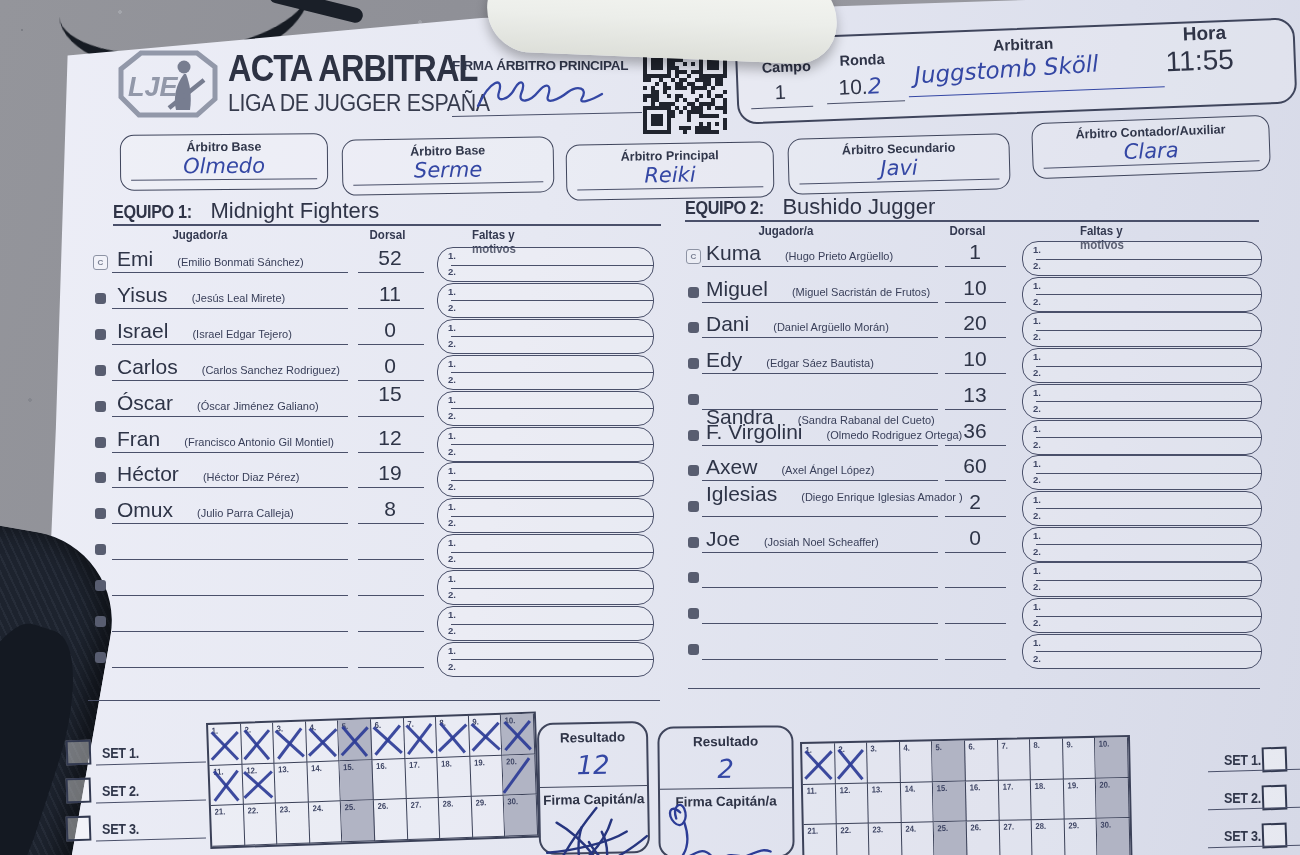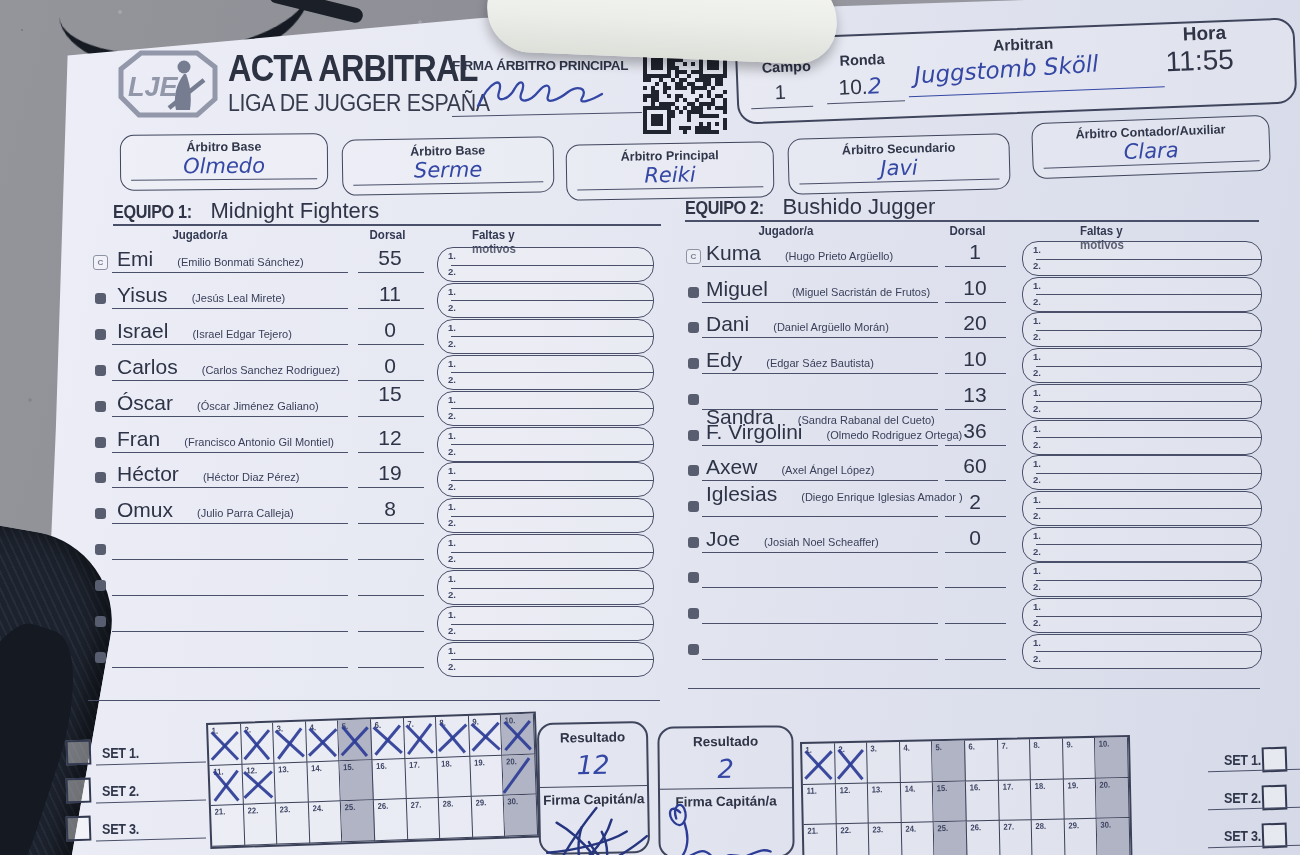--- a/index.html
+++ b/index.html
@@ -301,21 +301,21 @@
     <div id="teams">
         <div class="abs">
           <div class="abs" style="left: 113px; top: 198px; white-space: nowrap;"><span class="team-header-label">EQUIPO 1:</span><span class="team-header-name">Midnight Fighters</span></div>
           <div class="wline" style="left: 113px; top: 224px; width: 548px; border-top-width: 2.2px;"></div>
           <div class="colhead" style="left: 170px; top: 228px;">Jugador/a</div>
           <div class="colhead" style="left: 368px; top: 228px;">Dorsal</div>
           <div class="colhead" style="left: 470px; top: 228px;">Faltas y motivos</div>
           <div class="cicon" style="left: 93px; top: 255px;">C</div>
           <div class="nick" style="left: 117px; top: 247px;">Emi<span class="full"> (Emilio Bonmati Sánchez)</span></div>
           <div class="wline" style="left: 112px; top: 272px; width: 236px;"></div>
-          <div class="dorsal" style="left: 360px; top: 246px;">55</div>
+          <div class="dorsal" style="left: 360px; top: 246px;">52</div>
           <div class="wline" style="left: 358px; top: 272px; width: 66px;"></div>
           <div class="fbox" style="left: 437px; top: 247px; width: 215px; height: 33px;">
             <div class="d1"></div>
             <div class="f1">1.</div>
             <div class="f2">2.</div>
           </div>
           <div class="picon" style="left: 95px; top: 292.9px;"></div>
           <div class="nick" style="left: 117px; top: 282.9px;">Yisus<span class="full"> (Jesús Leal Mirete)</span></div>
           <div class="wline" style="left: 112px; top: 307.9px; width: 236px;"></div>
           <div class="dorsal" style="left: 360px; top: 281.9px;">11</div>

